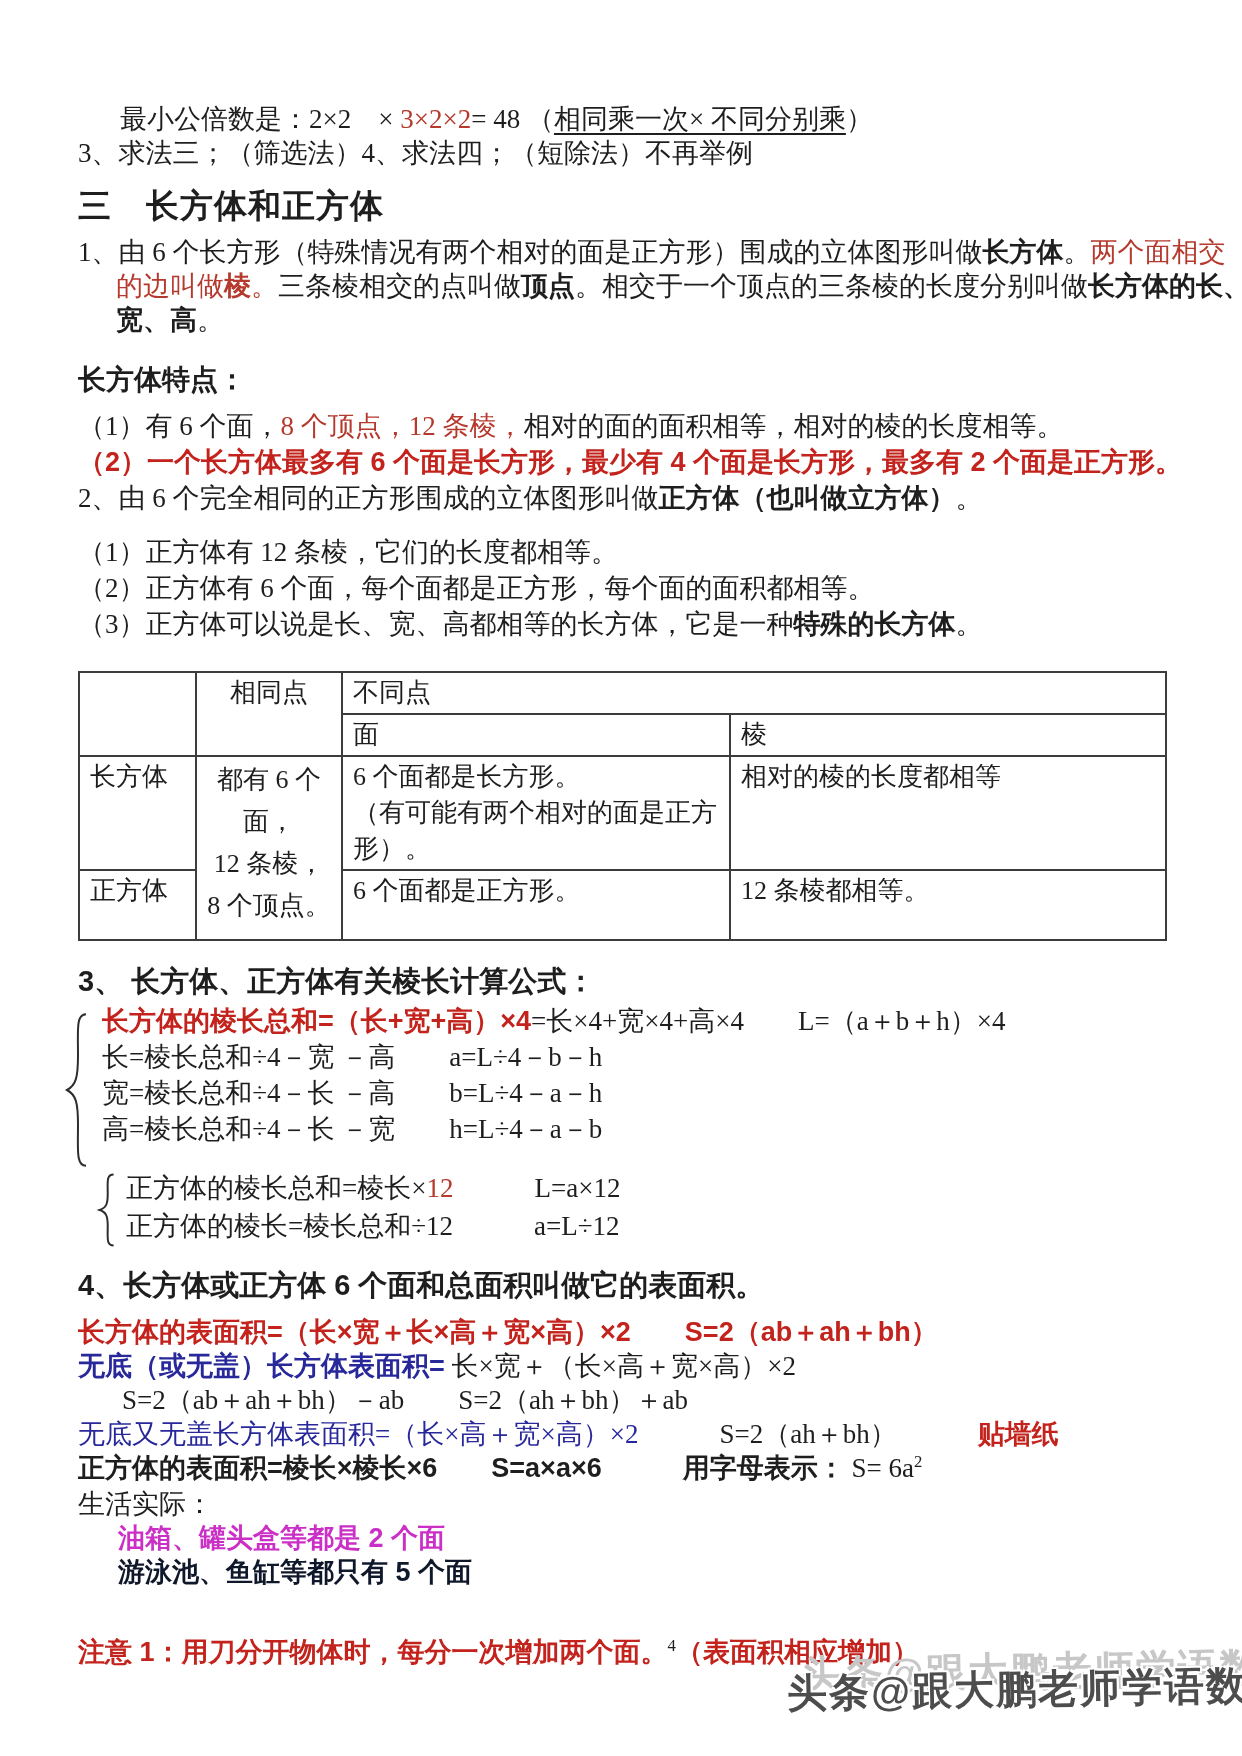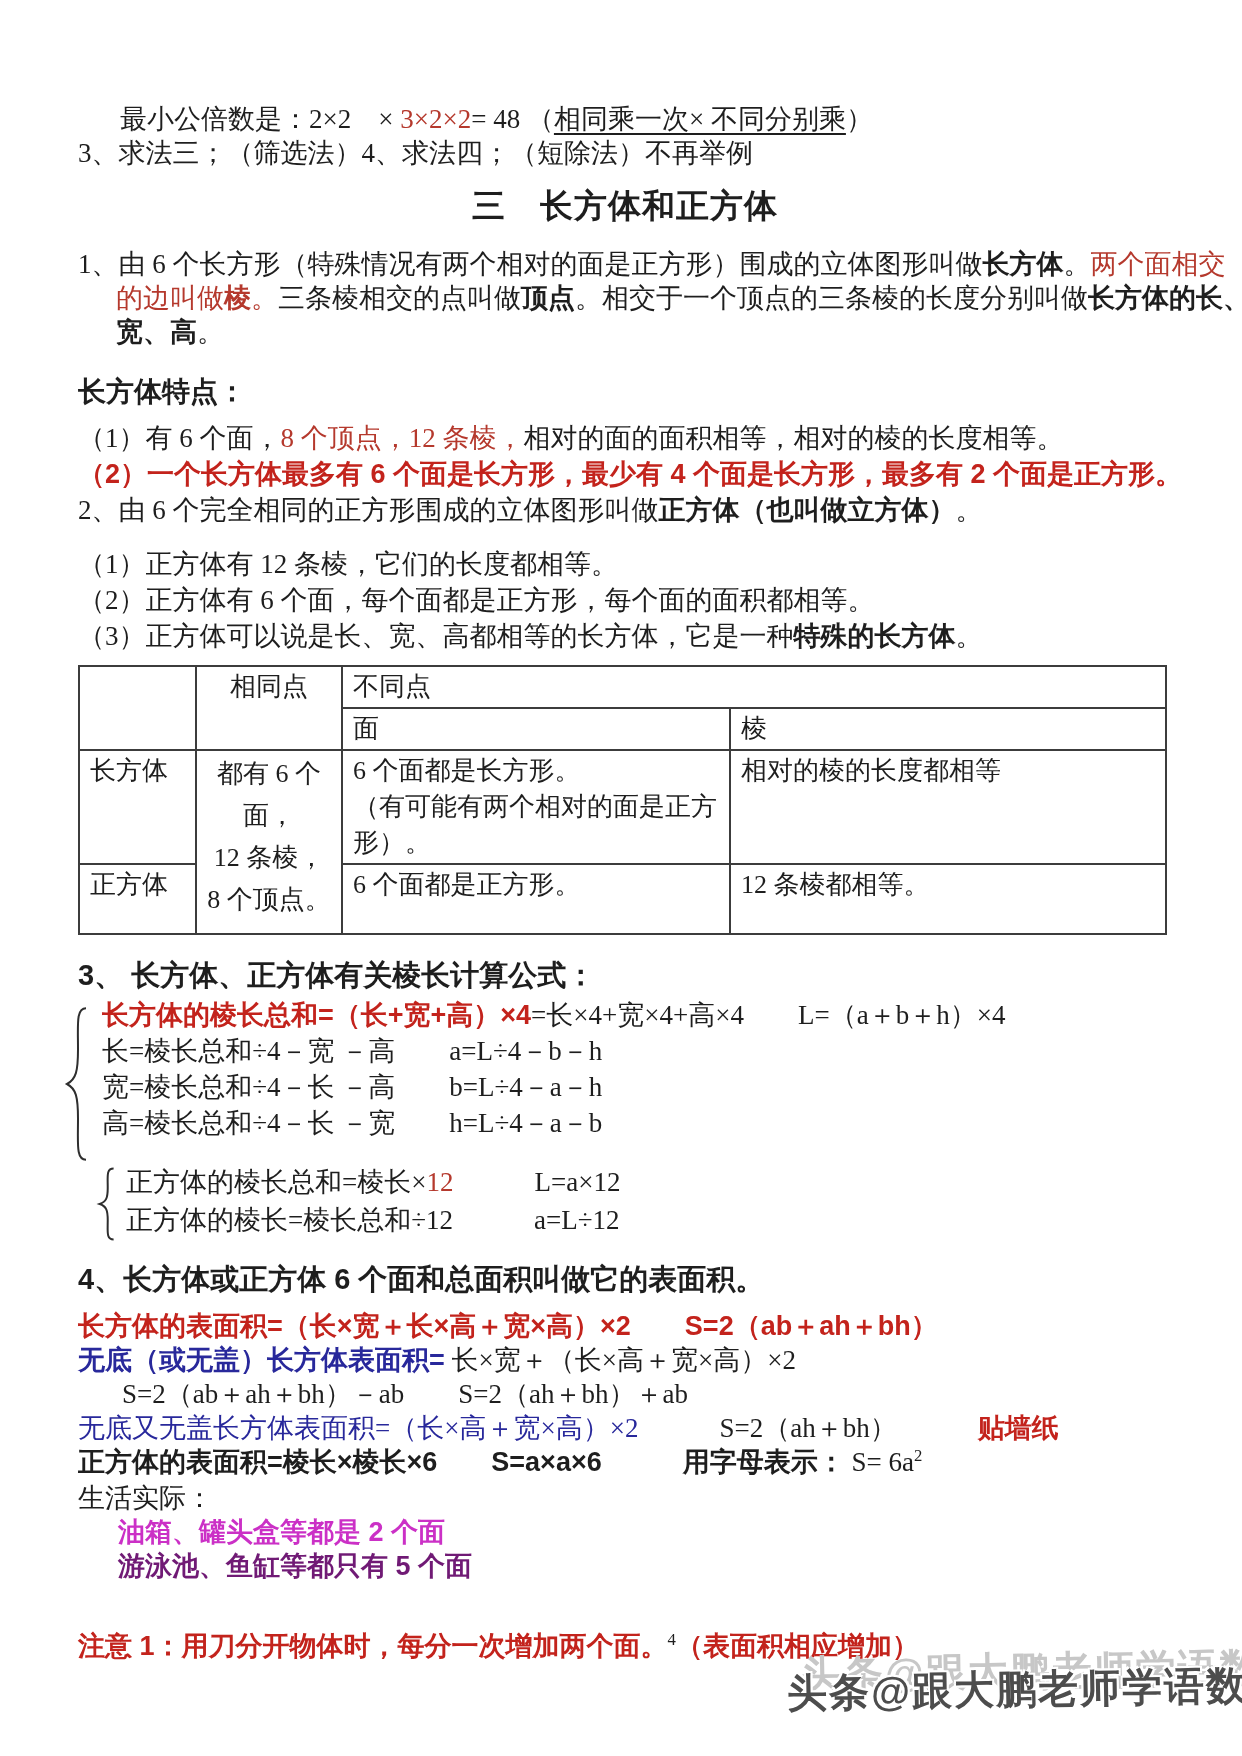--- a/index.html
+++ b/index.html
@@ -13,30 +13,30 @@
   .page{position:relative;width:1242px;height:1572px;}
   .content{padding:102px 70px 0 78px;}
   .line{font-size:27px;line-height:34px;white-space:nowrap;}
   .b{font-family:"Liberation Sans","DejaVu Sans",sans-serif;font-weight:700;}
   .u{text-decoration:underline;text-underline-offset:5px;text-decoration-thickness:2px;}
   .sup{vertical-align:super;font-size:0.62em;line-height:0;}
   .ind42{padding-left:42px;}
   .ind38{padding-left:38px;}
   .title{
     font-family:"Liberation Sans","DejaVu Sans",sans-serif;font-weight:700;
-    font-size:33px;text-align:center;margin:14px 0 18px 0;letter-spacing:1px;
+    font-size:33px;text-align:left;margin:14px 0 6px 0;letter-spacing:1px;
   }
   .heading{font-size:28px;line-height:34px;margin-top:26px;}
   .mt12{margin-top:12px;}
   .mt2{margin-top:2px;}
   .mt20{margin-top:20px;}
   
   table.cmp{
     border-collapse:collapse;table-layout:fixed;
-    width:1087px;margin-top:12px;
+    width:1087px;margin-top:30px;
     font-size:26px;
   }
   table.cmp td{
     border:2px solid #3c3c3c;
     padding:2px 10px;
     vertical-align:top;
   }
   td.hc{text-align:left;vertical-align:middle;height:36px;}
   td.hbottom{text-align:center;vertical-align:bottom;padding-bottom:4px;}
   td.rowlabel{padding-top:8px;padding-left:12px;}
@@ -163,21 +163,21 @@
     <div class="line sec-heading"><span class="b">4、长方体或正方体 6 个面和总面积叫做它的表面积。</span></div>
 
     <div class="surf">
       <div class="line mt12"><span class="b" style="color: rgb(195, 35, 28);">长方体的表面积=（长×宽＋长×高＋宽×高）×2</span><span style="color: rgb(195, 35, 28);">　　</span><span class="b" style="color: rgb(195, 35, 28);">S=2（ab＋ah＋bh）</span></div>
       <div class="line"><span class="b" style="color: rgb(40, 40, 155);">无底（或无盖）长方体表面积=</span><span> 长×宽＋（长×高＋宽×高）×2</span></div>
       <div class="line ind44"><span>S=2（ab＋ah＋bh）－ab　　S=2（ah＋bh）＋ab</span></div>
       <div class="line"><span style="color: rgb(40, 40, 155);">无底又无盖长方体表面积=（长×高＋宽×高）×2</span><span>　　　S=2（ah＋bh）　　　</span><span class="b" style="color: rgb(195, 35, 28);">贴墙纸</span></div>
       <div class="line"><span class="b">正方体的表面积=棱长×棱长×6</span><span class="b">　　S=a×a×6</span><span class="b">　　　用字母表示：</span><span> S= 6a</span><span class="sup">2</span></div>
       <div class="line mt2"><span>生活实际：</span></div>
       <div class="line life"><span class="b" style="color: rgb(203, 48, 198);">油箱、罐头盒等都是 2 个面</span></div>
-      <div class="line life"><span class="b" style="color: #701a75;">游泳池、鱼缸等都只有 5 个面</span></div>
+      <div class="line life"><span class="b" style="color: #0f172a;">游泳池、鱼缸等都只有 5 个面</span></div>
     </div>
 
     <div class="line note"><span class="b" style="color: rgb(195, 35, 28);">注意 1：用刀分开物体时，每分一次增加两个面。</span><span class="sup">4</span><span class="b" style="color: rgb(195, 35, 28);">（表面积相应增加）</span></div>
 
   </div>
 
   <div class="watermark">
     <span class="wm-light">头条@跟大鹏老师学语数</span>
     <span class="wm-dark">头条@跟大鹏老师学语数</span>
   </div>

